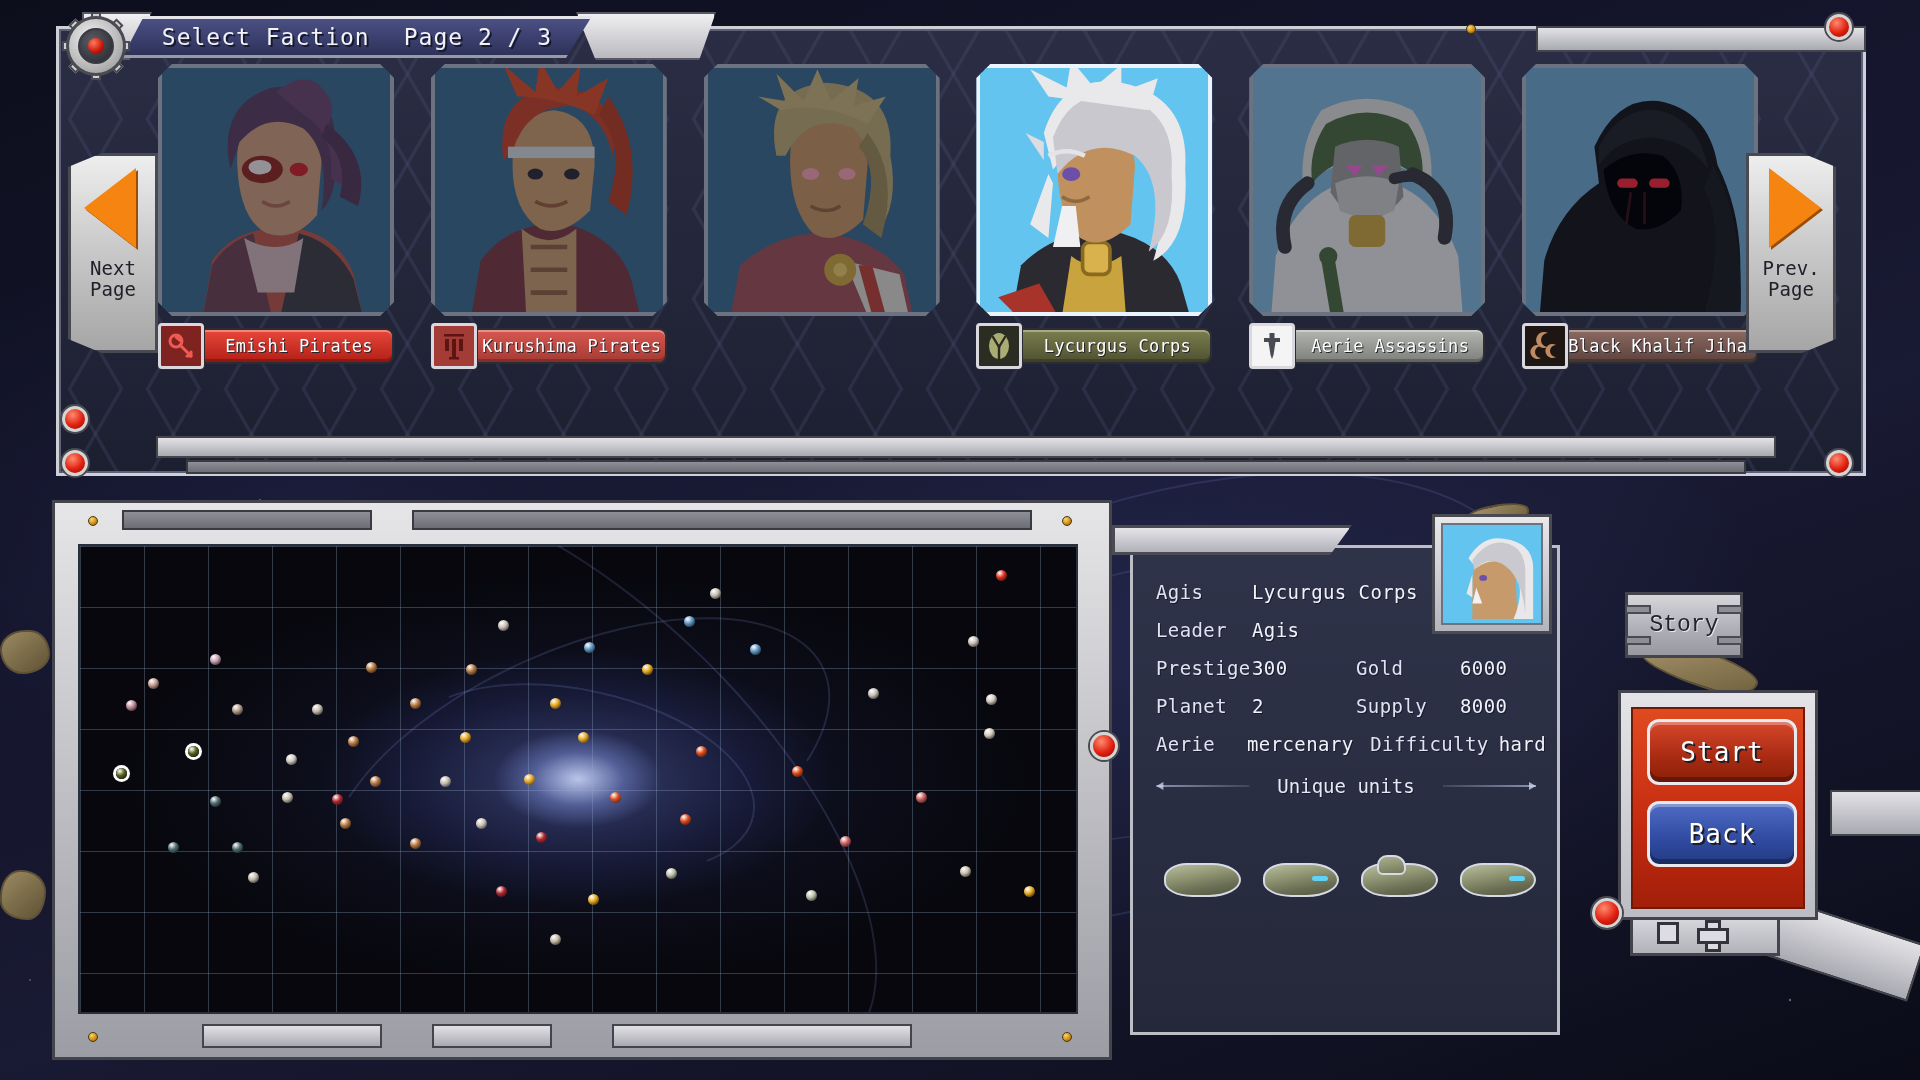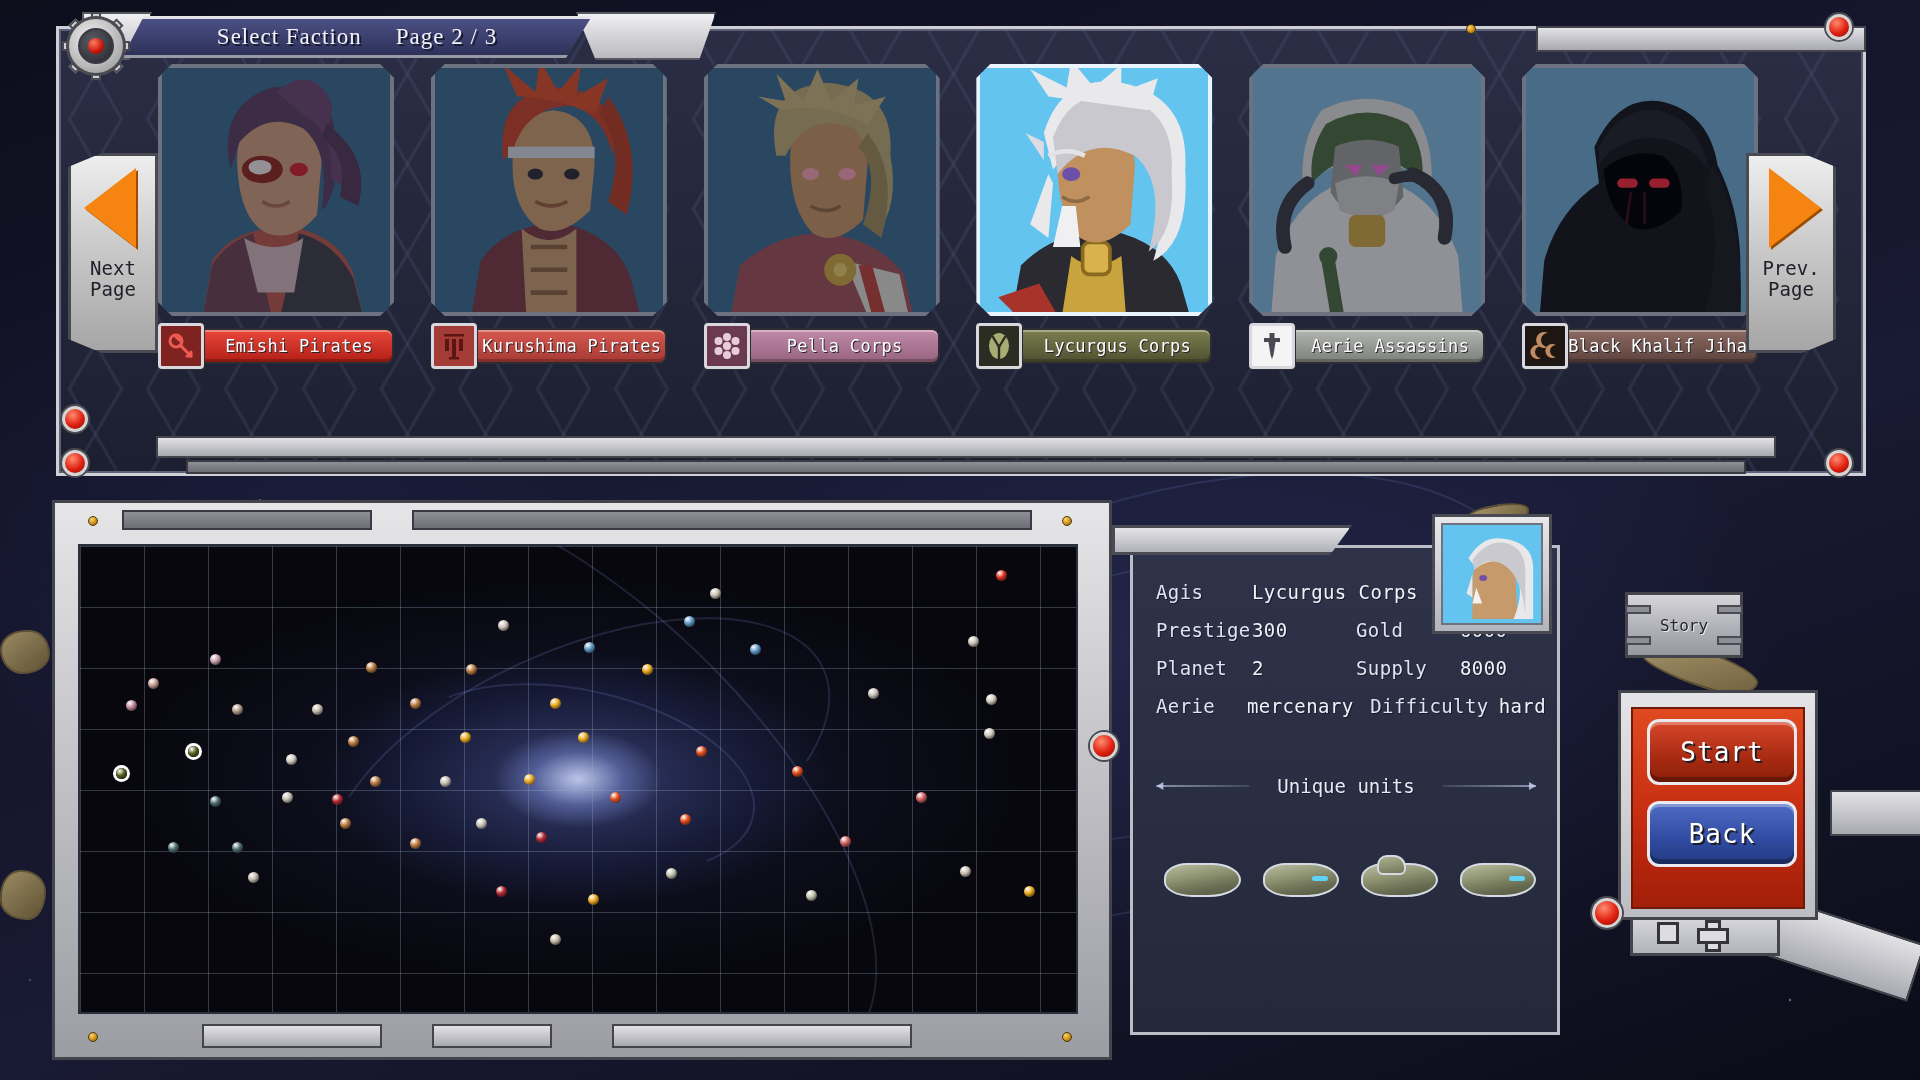--- a/index.html
+++ b/index.html
@@ -73,21 +73,20 @@
     position:absolute; left:86px; top:8px; width:470px; height:42px;
     background:linear-gradient(180deg,#4b5083 0%,#3c4170 48%,#2e3259 100%);
     border-top:3px solid #e4e4ea; border-bottom:3px solid #9a9aa6;
     display:flex; align-items:center; justify-content:center; gap:34px;
     clip-path: polygon(22px 0, 100% 0, calc(100% - 26px) 100%, 0 100%);
     z-index:6;
   }
   #title-banner span {
     color:#f2f2f8; font-size:23px; letter-spacing:1px;
     text-shadow:2px 2px 0 #16182c;
-    font-family:Liberation Serif, serif;
   }
   .banner-wing {
     position:absolute; top:4px; height:48px; width:70px; z-index:5;
     background:linear-gradient(180deg,#f0f0f2,#b9b9bf);
     border:2px solid #585862;
   }
   #wing-left  { left:46px;  clip-path:polygon(0 0,100% 0,68% 100%,0 100%); }
   #wing-right { left:540px; width:140px; clip-path:polygon(0 0,100% 0,88% 100%,14% 100%); }
 
   
@@ -257,21 +256,21 @@
     background:linear-gradient(180deg,#69c8f0,#52b6e4); overflow:hidden; border:2px solid #6e737f;
   }
 
   
   #story-btn {
     position:absolute; left:1625px; top:592px; width:118px; height:66px; z-index:5;
     background:linear-gradient(180deg,#d6d6da,#b0b0b8 55%,#98989f);
     border:3px solid #44444c;
     display:flex; align-items:center; justify-content:center; cursor:pointer;
   }
-  #story-btn span { color:#23232c; font-size:16px; text-shadow:1px 1px 0 #e8e8ee; }
+  #story-btn span { color:#23232c; font-size:23px; text-shadow:1px 1px 0 #e8e8ee;font-family:Liberation Mono, monospace; }
   #story-btn .tab { position:absolute; width:26px; height:9px; background:#8e8e96; border:2px solid #4a4a52; }
 
   
   #action-panel {
     position:absolute; left:1618px; top:690px; width:200px; height:230px; z-index:7;
     background:linear-gradient(180deg,#e4e4e8,#bcbcc4);
     border:3px solid #44444c;
   }
   #action-inner {
     position:absolute; left:10px; top:14px; right:10px; bottom:8px;
@@ -458,36 +457,20 @@
             <circle cx="58" cy="90" r="7" fill="#c9a441"></circle>
             <circle cx="58" cy="90" r="3" fill="#e2c76a"></circle>
             <path d="M36 42 Q36 20 52 18 Q70 20 70 44 L68 68 Q56 80 46 74 Q36 64 36 42 Z" fill="#c0915f"></path>
             <path d="M30 40 Q24 10 52 8 Q82 10 80 40 Q84 62 74 74 Q78 44 64 28 Q44 20 34 40 Z" fill="#b9a671"></path>
             <path d="M32 20 L22 14 L34 16 L30 4 L42 16 L48 2 L54 16 L66 6 L64 18 L78 14 L70 26 Q50 16 32 20 Z" fill="#c5b07a"></path>
             <path d="M70 30 Q84 48 76 76 L68 70 Q76 46 66 36 Z" fill="#9c8a58"></path>
             <ellipse cx="45" cy="48" rx="3.8" ry="2.6" fill="#f0a0b0"></ellipse>
             <ellipse cx="61" cy="48" rx="3.8" ry="2.6" fill="#f0a0b0"></ellipse>
             <path d="M45 62 Q52 66 58 62" stroke="#8e6a42" stroke-width="1.6" fill="none"></path>
           </svg><div class="dim"></div></div>
-        <div class="namerow">
-          <div class="emblem" style="background: rgb(107, 58, 82);">
-            <svg viewBox="0 0 32 32" width="32" height="32">
-              <g fill="#e8cdd9">
-                <circle cx="16" cy="16" r="4.2"></circle>
-                <circle cx="16" cy="7" r="4"></circle>
-                <circle cx="16" cy="25" r="4"></circle>
-                <circle cx="7.5" cy="11" r="4"></circle>
-                <circle cx="24.5" cy="11" r="4"></circle>
-                <circle cx="7.5" cy="21" r="4"></circle>
-                <circle cx="24.5" cy="21" r="4"></circle>
-              </g>
-            </svg>
-          </div>
-          <div class="namebtn" style="background: linear-gradient(rgb(192, 138, 168), rgb(150, 99, 127));">Pella Corps</div>
-        </div>
       </div>
       <div class="card selected">
         <div class="portrait"><svg viewBox="0 0 100 110" width="100%" height="100%" preserveAspectRatio="xMidYMid slice">
             <rect width="100" height="110" fill="#63c4ef"></rect>
             <path d="M14 110 L18 88 Q30 76 46 74 L62 74 Q82 80 88 96 L92 110 Z" fill="#2a2a30"></path>
             <path d="M40 84 L36 110 L64 110 L62 84 Q50 92 40 84 Z" fill="#c9a33d"></path>
             <path d="M8 102 L16 110 L34 110 L26 96 Z" fill="#a8332a"></path>
             <rect x="45" y="78" width="12" height="14" rx="3" fill="#d9b24e" stroke="#8a6a1e" stroke-width="1.6"></rect>
             <path d="M34 44 Q34 22 50 20 Q66 22 68 44 L66 70 Q54 82 44 76 Q34 66 34 44 Z" fill="#c0915f"></path>
             <path d="M28 30 Q36 4 62 8 Q92 14 90 46 Q92 78 76 86 Q86 54 70 38 Q48 26 32 46 Z" fill="#e9e9ec"></path>
@@ -651,20 +634,24 @@
 <div id="info-panel">
   <div id="info-bg"></div>
   <div id="info-notch"></div>
 
   <div class="info-rows">
     <div class="inforow">
       <span class="k col-a">Agis</span>
       <span class="v">Lycurgus Corps</span>
     </div>
     <div class="inforow">
+      <span class="k col-a">Leader</span>
+      <span class="v">Agis</span>
+    </div>
+    <div class="inforow">
       <span class="k col-a">Prestige</span>
       <span class="v num col-c">300</span>
       <span class="k col-c">Gold</span>
       <span class="v num">6000</span>
     </div>
     <div class="inforow">
       <span class="k col-a">Planet</span>
       <span class="v num col-c">2</span>
       <span class="k col-c">Supply</span>
       <span class="v num">8000</span>

